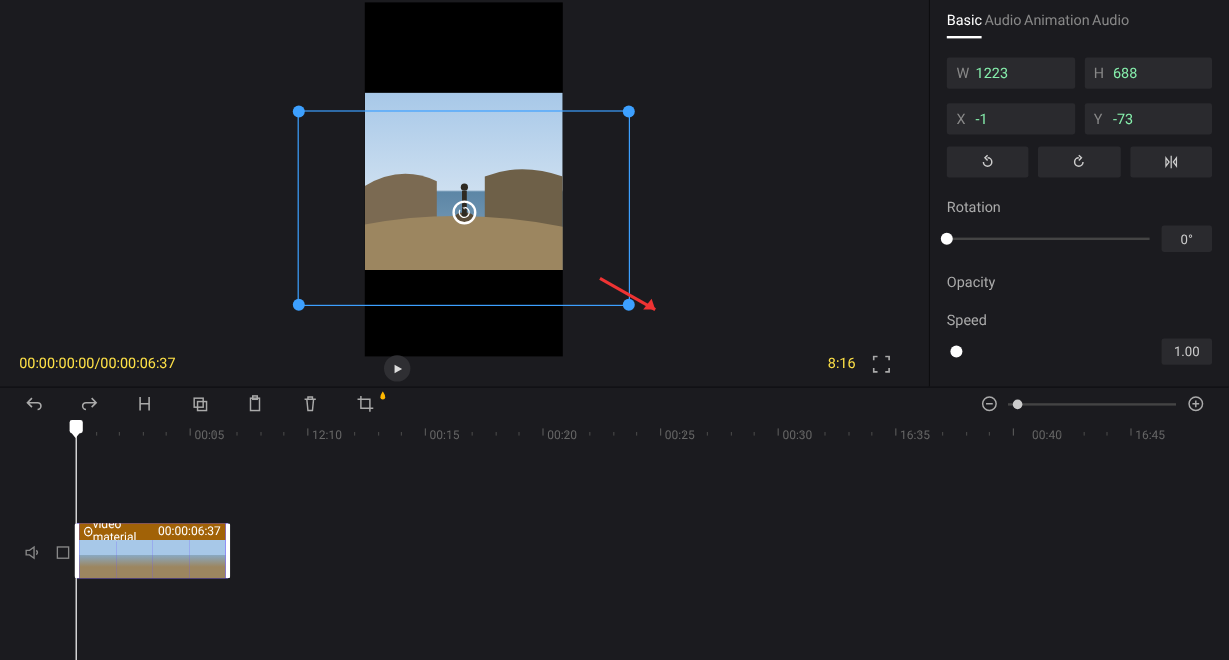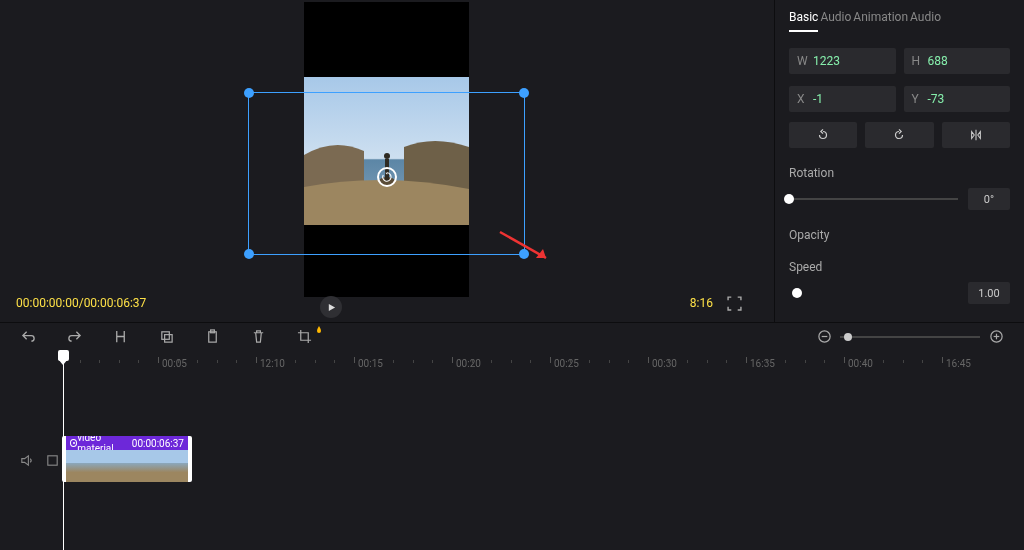--- a/index.html
+++ b/index.html
@@ -64,21 +64,21 @@
   .tick.major::before{content:"";position:absolute;left:0;top:-3px;width:1px;height:6px;background:#555}
   .tick.minor{top:10px}
   .tick.minor::before{content:"";position:absolute;left:0;top:0;width:1px;height:3px;background:#444}
   .playhead{position:absolute;left:63px;top:0;bottom:0;width:1px;background:#fff;}
   .playhead .head{position:absolute;left:-5px;top:0;width:11px;height:11px;background:#fff;border-radius:2px}
   .playhead .head::after{content:"";position:absolute;left:0;top:9px;border-left:5.5px solid transparent;border-right:5.5px solid transparent;border-top:6px solid #fff}
 
   .tracks{position:absolute;left:0;right:0;top:60px}
   .trk-ctrls{position:absolute;left:18px;top:42px;display:flex;gap:10px}
   .clip{position:absolute;left:62px;top:26px;width:130px;height:46px;background:#6a52ff;border-radius:2px;overflow:hidden;border-left:4px solid #fff;border-right:4px solid #fff}
-  .clip-bar{height:14px;background:#6d28d9;display:flex;align-items:center;padding:0 4px;gap:0;font-size:10px;color:#fff}
+  .clip-bar{height:14px;background:#a16207;display:flex;align-items:center;padding:0 4px;gap:0;font-size:10px;color:#fff}
   .clip-bar .kf{width:8px;height:8px;border:1px solid #fff;border-radius:50%}
   .clip-bar .kf::before{content:"";display:block;width:2px;height:2px;background:#fff;border-radius:50%;margin:2px auto}
   .thumbs{display:flex;height:32px}
   .thumbs>div{flex:1}
 
   .collapse{position:absolute;left:0;top:222px;width:12px;height:34px;background:#2b2b2f;border-radius:0 4px 4px 0;display:flex;align-items:center;justify-content:center;cursor:pointer}
 </style>
 </head>
 <body>
 
@@ -328,21 +328,21 @@
       <div class="tick minor" style="left: 548.8px;"></div>
       <div class="tick minor" style="left: 568.4px;"></div>
       <div class="tick major" style="left: 686px;">
         <span style="position: absolute; left: 4px; top: -2px;">16:35</span>
       </div>
       <div class="tick minor" style="left: 607.6px;"></div>
       <div class="tick minor" style="left: 627.2px;"></div>
       <div class="tick minor" style="left: 646.8px;"></div>
       <div class="tick minor" style="left: 666.4px;"></div>
       <div class="tick major" style="left: 784px;">
-        <span style="position: absolute; left: 4px; top: -2px;">00:40</span>
+        <span style="position: absolute; left: 16px; top: -2px;">00:40</span>
       </div>
       <div class="tick minor" style="left: 705.6px;"></div>
       <div class="tick minor" style="left: 725.2px;"></div>
       <div class="tick minor" style="left: 744.8px;"></div>
       <div class="tick minor" style="left: 764.4px;"></div>
       <div class="tick major" style="left: 882px;">
         <span style="position: absolute; left: 4px; top: -2px;">16:45</span>
       </div>
       <div class="tick minor" style="left: 803.6px;"></div>
       <div class="tick minor" style="left: 823.2px;"></div>

